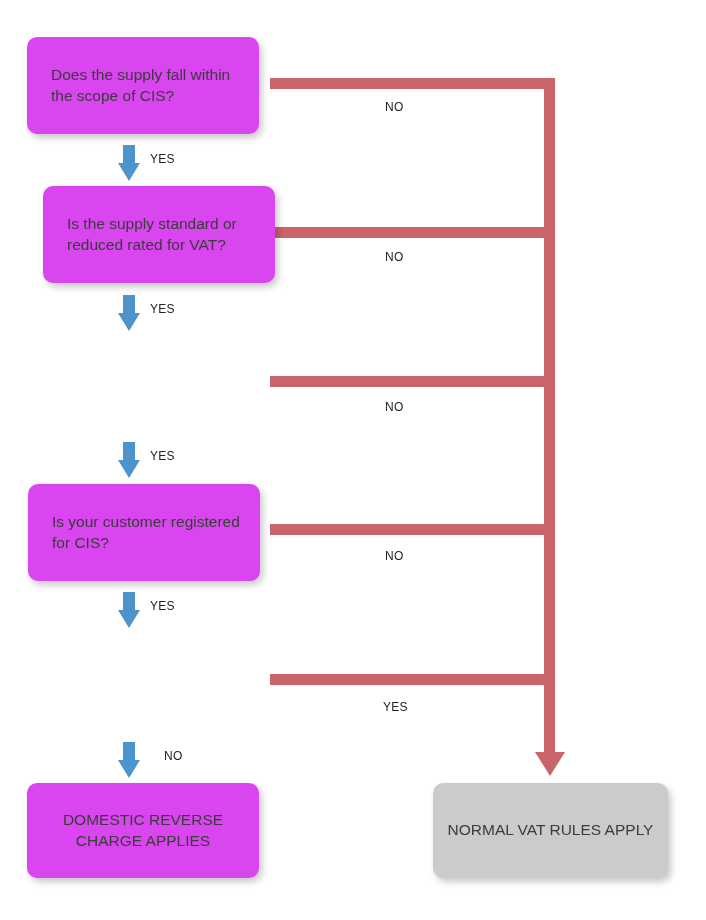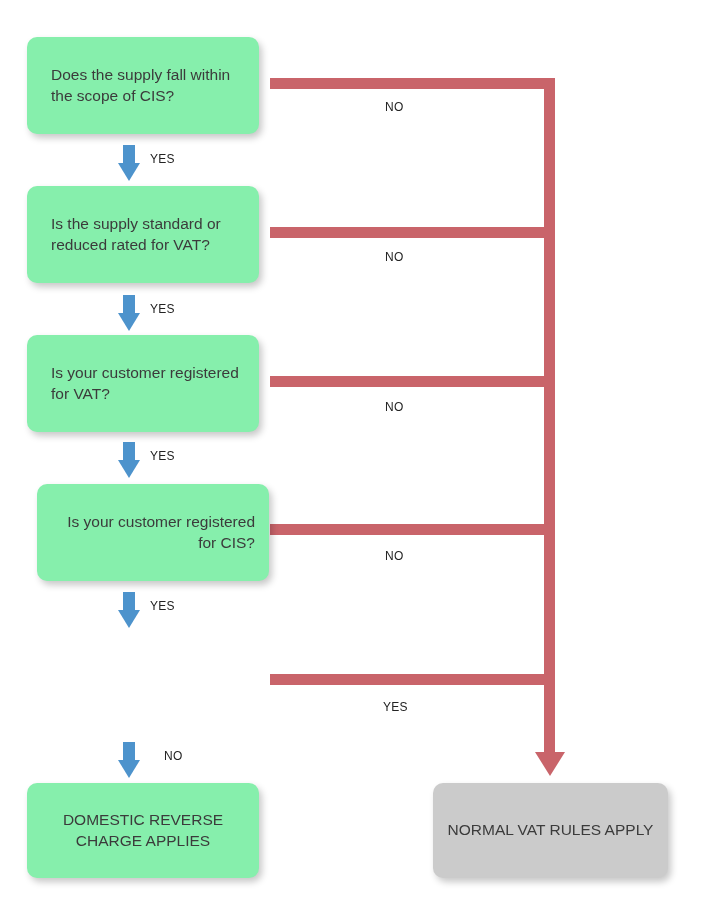--- a/index.html
+++ b/index.html
@@ -15,21 +15,21 @@
     width: 706px;
     height: 920px;
     background: #ffffff;
     overflow: hidden;
   }
 
   
   .node {
     position: absolute;
     box-sizing: border-box;
-    background: #86efac;
+    background: #d946ef;
     border-radius: 10px;
     box-shadow: 3px 4px 7px rgba(0,0,0,0.22);
     display: flex;
     align-items: center;
   }
   .node .node-text {
     display: block;
     width: 100%;
     padding: 0 14px 0 24px;
     font-size: 15.5px;
@@ -151,29 +151,26 @@
   <div class="edge-label" style="left:150px; top:152px;">YES</div>
   <div class="edge-label" style="left:150px; top:302px;">YES</div>
   <div class="edge-label" style="left:150px; top:449px;">YES</div>
   <div class="edge-label" style="left:150px; top:599px;">YES</div>
   <div class="edge-label boxed" style="left:142px; top:744px;">NO</div>
 
   <div class="node" style="left:27px; top:37px; width:232px; height:97px;">
     <span class="node-text">Does the supply fall within the scope of CIS?</span>
   </div>
 
-  <div class="node" style="left:27px; top:186px; width:232px; height:97px;">
+  <div class="node" style="left:43px; top:186px; width:232px; height:97px;">
     <span class="node-text">Is the supply standard or reduced rated for VAT?</span>
   </div>
 
-  <div class="node" style="left:27px; top:335px; width:232px; height:97px;">
-    <span class="node-text">Is your customer registered for VAT?</span>
-  </div>
 
-  <div class="node" style="left:37px; top:484px; width:232px; height:97px;text-align:right;">
+  <div class="node" style="left:28px; top:484px; width:232px; height:97px;">
     <span class="node-text">Is your customer registered for CIS?</span>
   </div>
 
 
   <div class="node terminal" style="left:27px; top:783px; width:232px; height:95px;">
     <span class="node-text">DOMESTIC REVERSE CHARGE APPLIES</span>
   </div>
 
   <div class="node terminal grey" style="left:433px; top:783px; width:235px; height:95px;">
     <span class="node-text">NORMAL VAT RULES APPLY</span>

